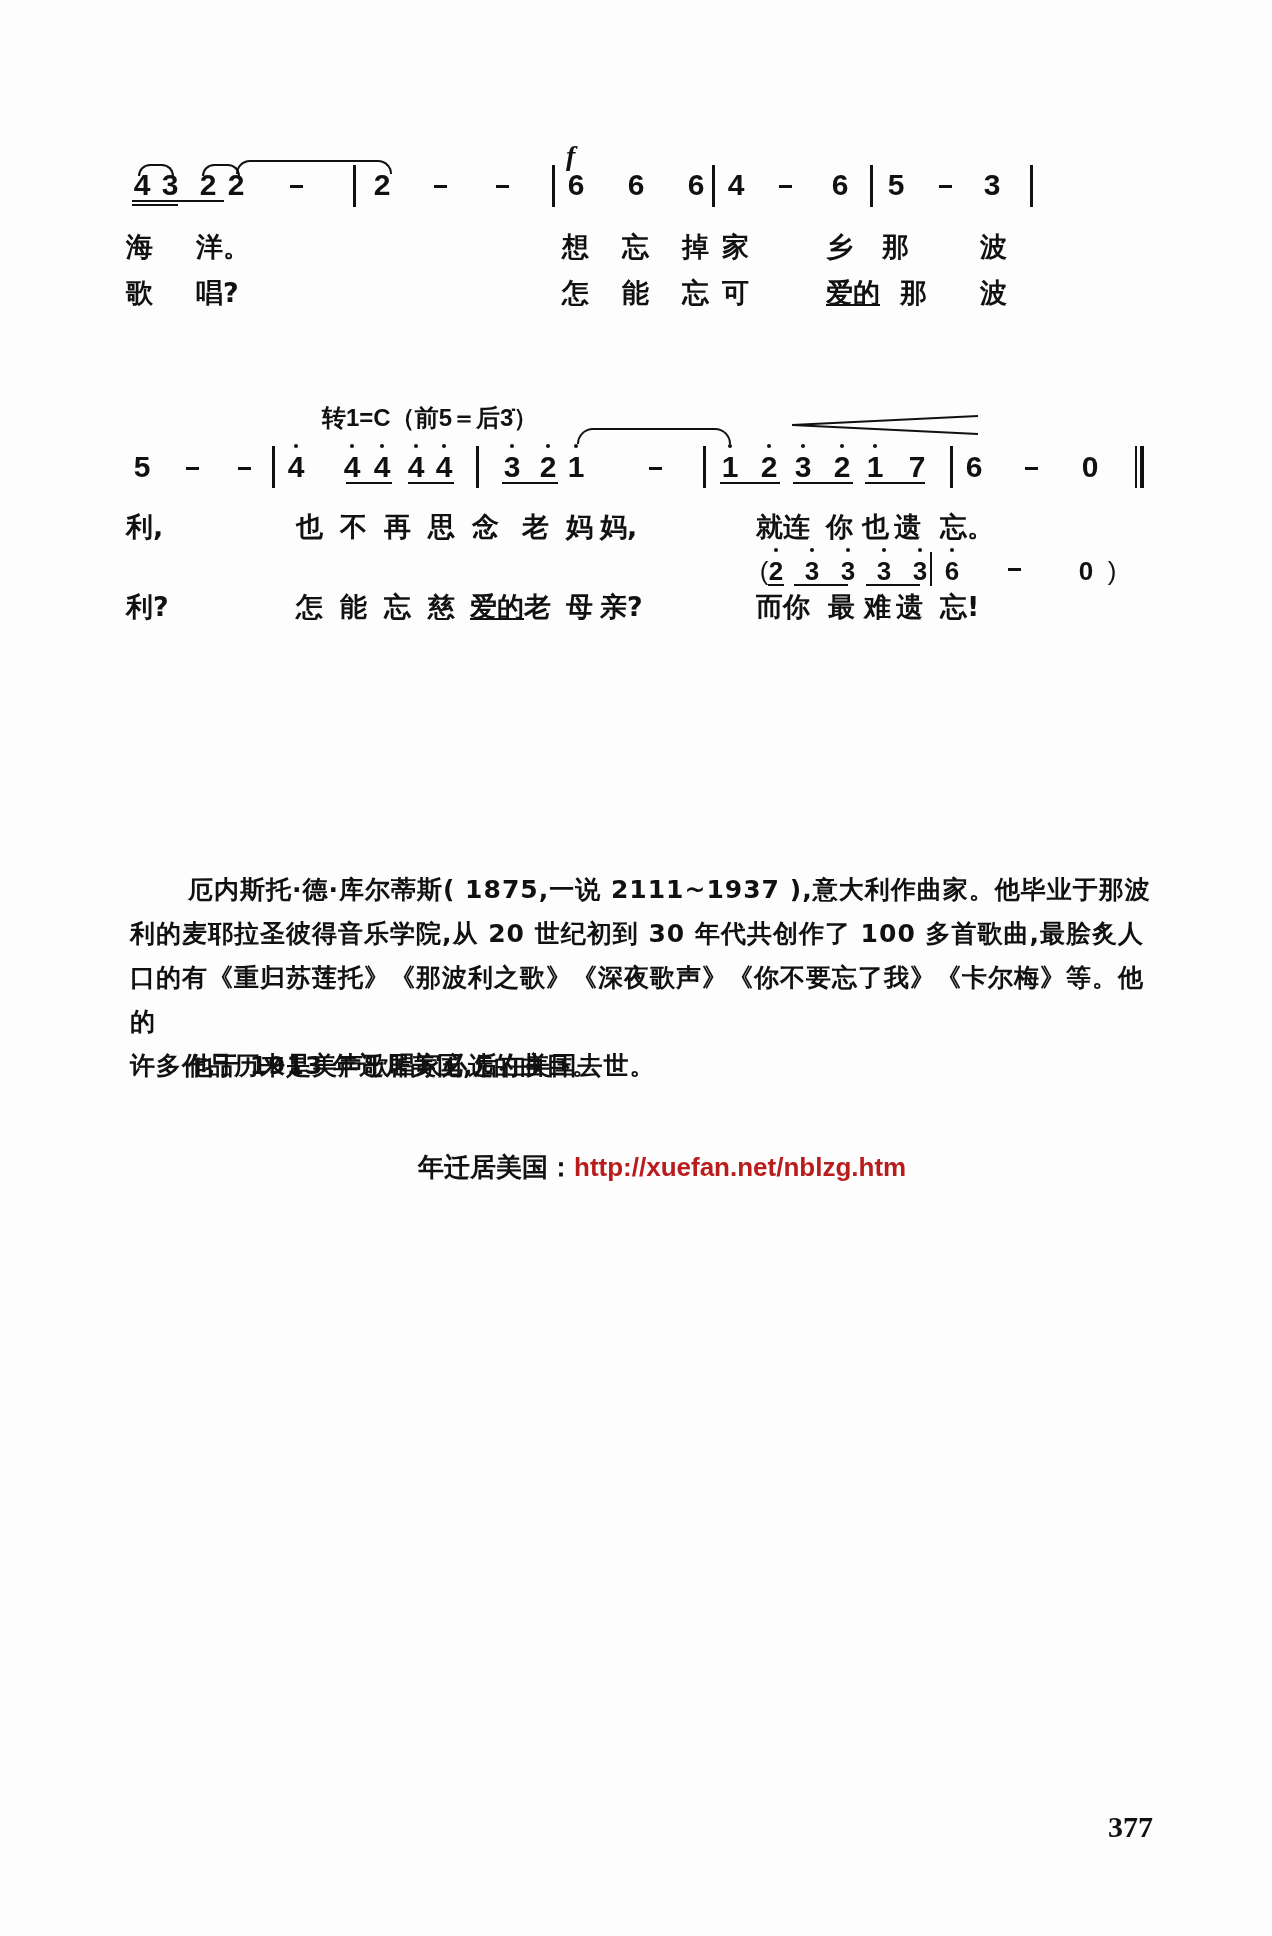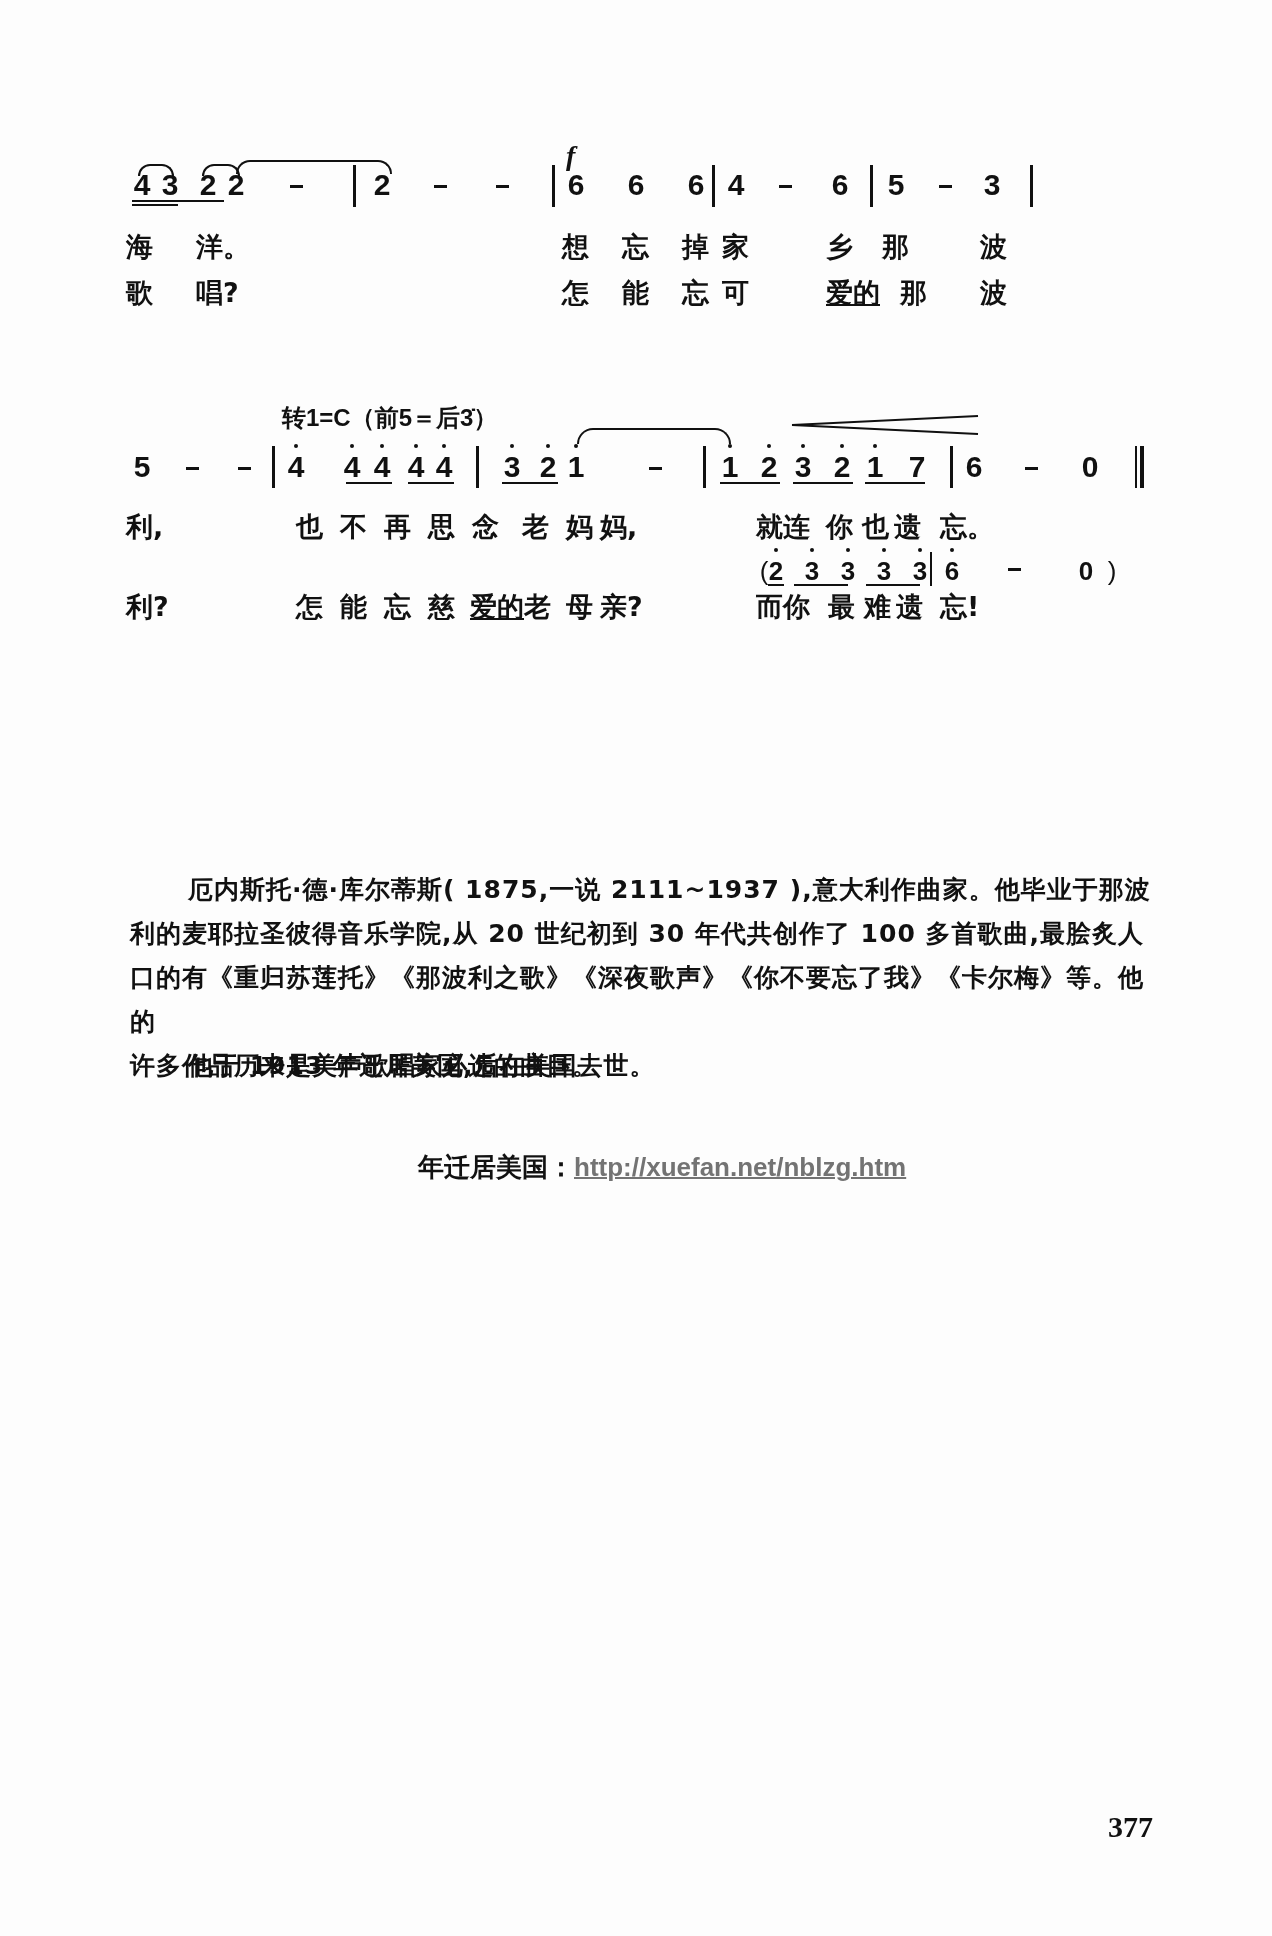--- a/index.html
+++ b/index.html
@@ -11,24 +11,24 @@
   .dot-above::before { content: ""; position: absolute; left: 10px; top: -8px; width: 4px; height: 4px; border-radius: 2px; background: #111; }
   .dash { position: absolute; width: 13px; height: 3px; background: #111; }
   .bar { position: absolute; width: 3px; background: #111; }
   .uline { position: absolute; height: 2px; background: #111; }
   .lyric { position: absolute; font-family: "DejaVu Sans", sans-serif; font-size: 27px; line-height: 30px; font-weight: bold; }
   .slur { position: absolute; border: 2px solid #111; border-bottom: none; border-radius: 40px 40px 0 0; }
   .para { position: absolute; left: 130px; width: 1030px; font-size: 25px; line-height: 44px; font-family: "DejaVu Sans", sans-serif; font-weight: bold; letter-spacing: 1px; }
   .para p { margin: 0; }
   .indent { text-indent: 58px; }
   .link-line { position: absolute; left: 418px; top: 1150px; font-size: 26px; font-weight: bold; font-family: "Liberation Sans", sans-serif; }
-  .link-line a { color: #737373; text-decoration: underline; text-decoration-thickness: 2px; }
+  .link-line a { color: #b91c1c; text-decoration-thickness: 2px; }
   .pagenum { position: absolute; left: 1108px; top: 1810px; font-family: "Liberation Serif", serif; font-weight: bold; font-size: 30px; }
   .dyn { position: absolute; font-family: "Liberation Serif", serif; font-style: italic; font-weight: bold; font-size: 28px; }
-  .key { position: absolute; font-family: "Liberation Sans", sans-serif; font-weight: bold; font-size: 24px; }
+  .key { position: absolute; font-family: "Liberation Sans", sans-serif; font-weight: bold; font-size: 24px; margin-left: 40px; }
   .dblbar { position: absolute; width: 4px; background: #111; }
   .dblbar-thin { position: absolute; width: 2px; background: #111; }
   .hairpin { position: absolute; }
 </style>
 </head>
 <body>
 
 <div>
 
   <div class="slur" style="left:138px;top:164px;width:32px;height:10px;"></div>

